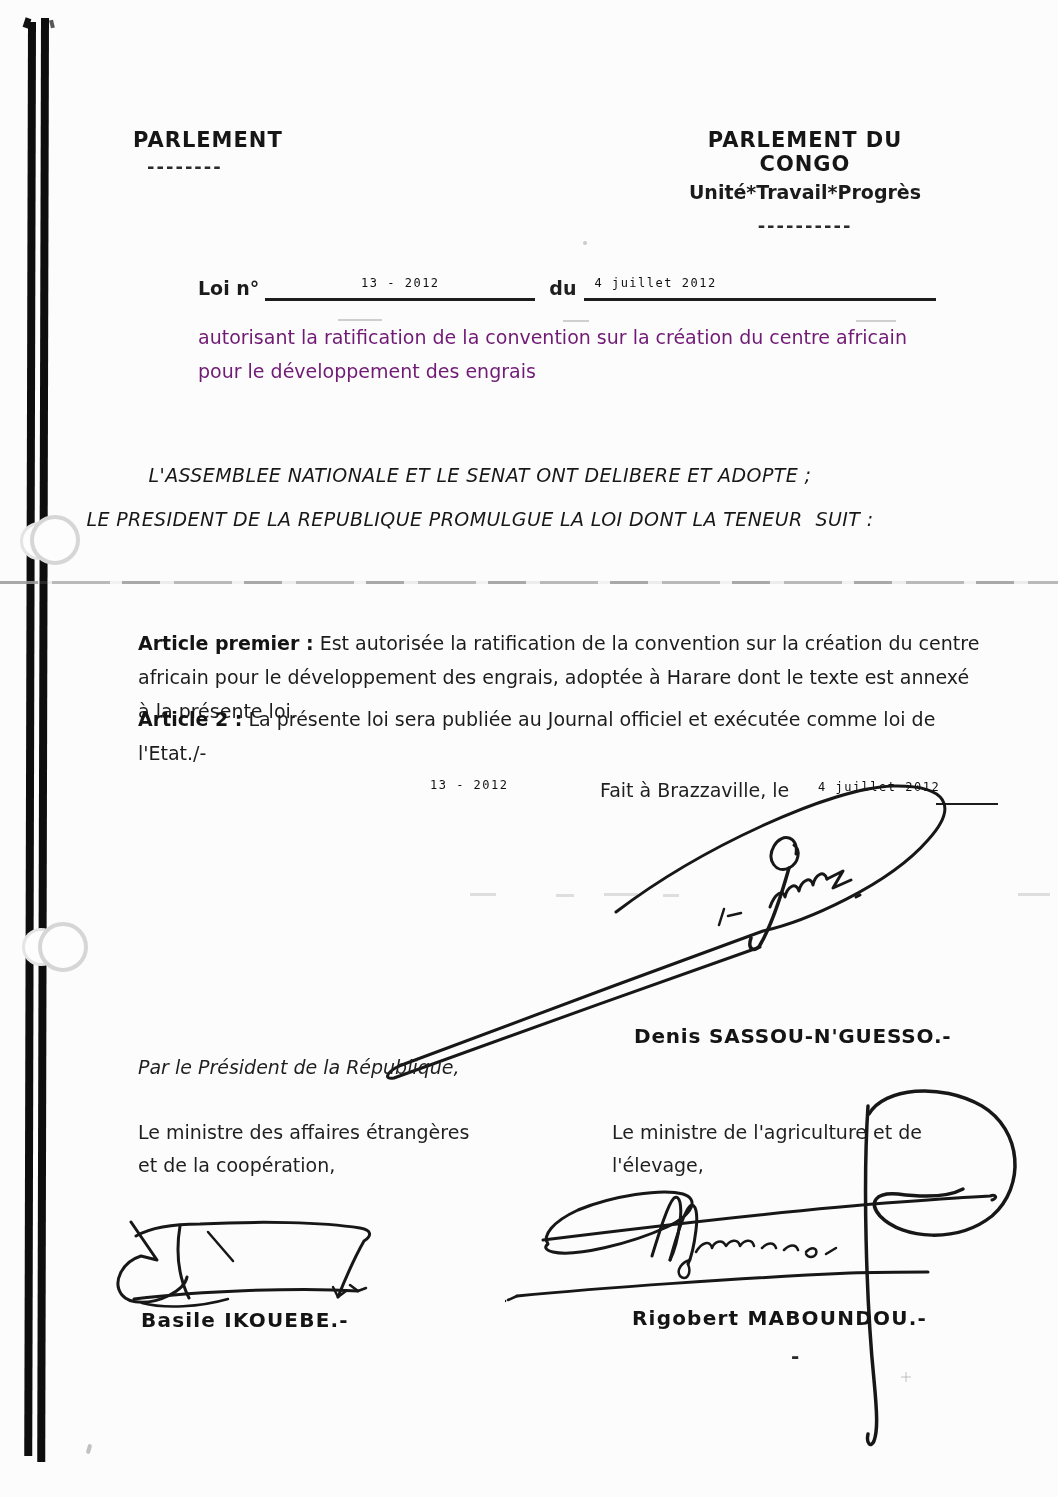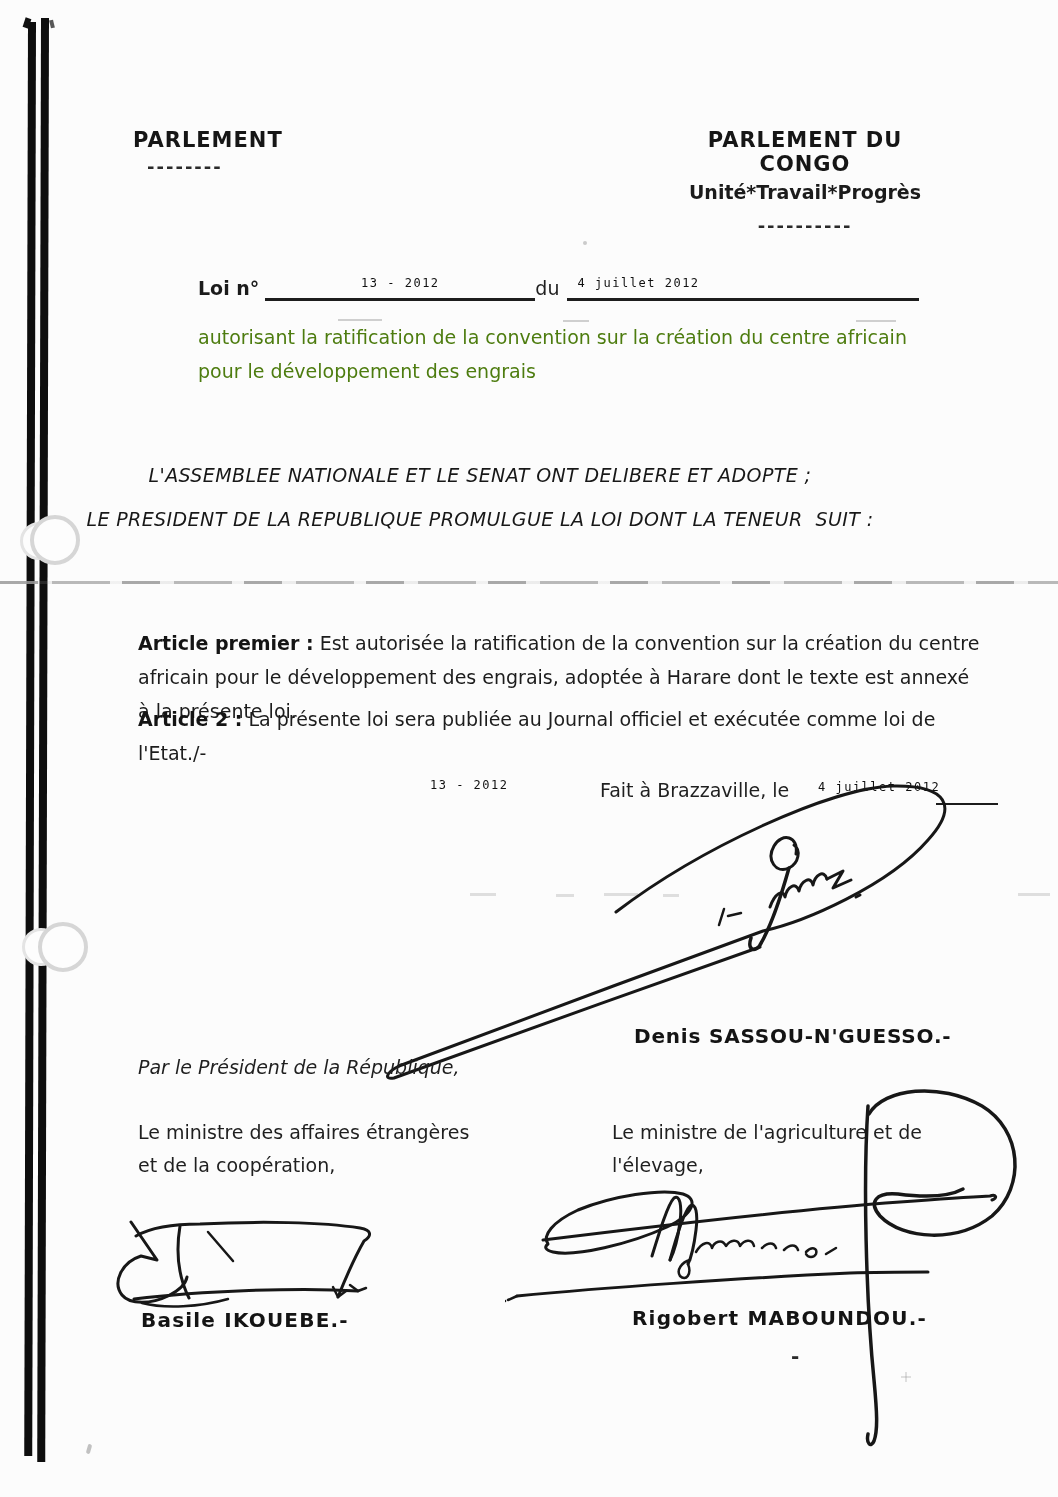--- a/index.html
+++ b/index.html
@@ -34,22 +34,22 @@
   .hdr-motto{font-size:19px;font-weight:600;margin-top:5px;color:#1b1b1b;}
   .hdr-right .hdr-rule{margin-top:12px;}
   
   .loi-row{position:absolute;left:198px;top:276px;display:flex;align-items:flex-end;font-size:19px;}
   .loi-label{font-weight:600;padding-bottom:2px;color:#1b1b1b;}
   .fill-slot{border-bottom:3px solid #1d1d1d;display:flex;justify-content:center;align-items:flex-end;}
   .slot-number{width:270px;margin-left:6px;}
   .slot-date{width:342px;margin-left:8px;justify-content:flex-start;padding-left:10px;}
   .mono{font-family:"DejaVu Sans Mono","Liberation Mono",monospace;font-size:12px;letter-spacing:1.5px;color:#101010;}
   .fill-slot .mono{padding-bottom:8px;}
-  .loi-du{font-weight:400;padding-bottom:2px;}
-  .loi-subject{position:absolute;left:198px;top:320px;width:740px;font-size:19px;line-height:1.8;font-weight:500;color:#4d7c0f;}
+  .loi-du{font-weight:700;margin-left:14px;padding-bottom:2px;}
+  .loi-subject{position:absolute;left:198px;top:320px;width:740px;font-size:19px;line-height:1.8;font-weight:500;color:#701a75;}
   
   .preamble{position:absolute;left:0;width:960px;text-align:center;font-style:italic;font-size:19px;letter-spacing:.4px;white-space:pre;color:#181818;font-weight:500;}
   .pre-1{top:464px;}
   .pre-2{top:508px;}
   
   .article{position:absolute;left:138px;width:848px;font-size:19px;line-height:1.8;color:#1c1c1c;font-weight:500;}
   .art-1{top:626px;}
   .art-2{top:702px;}
   .art-label{font-weight:700;color:#141414;}
   

